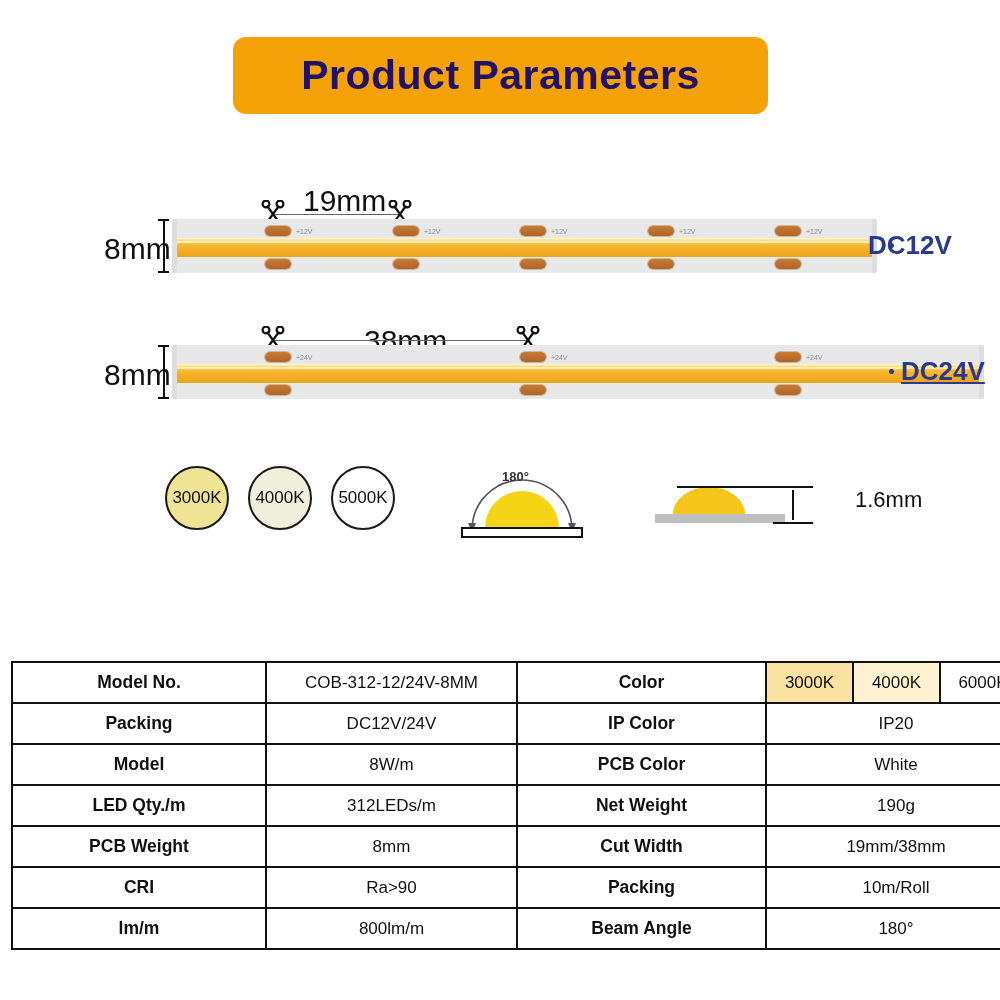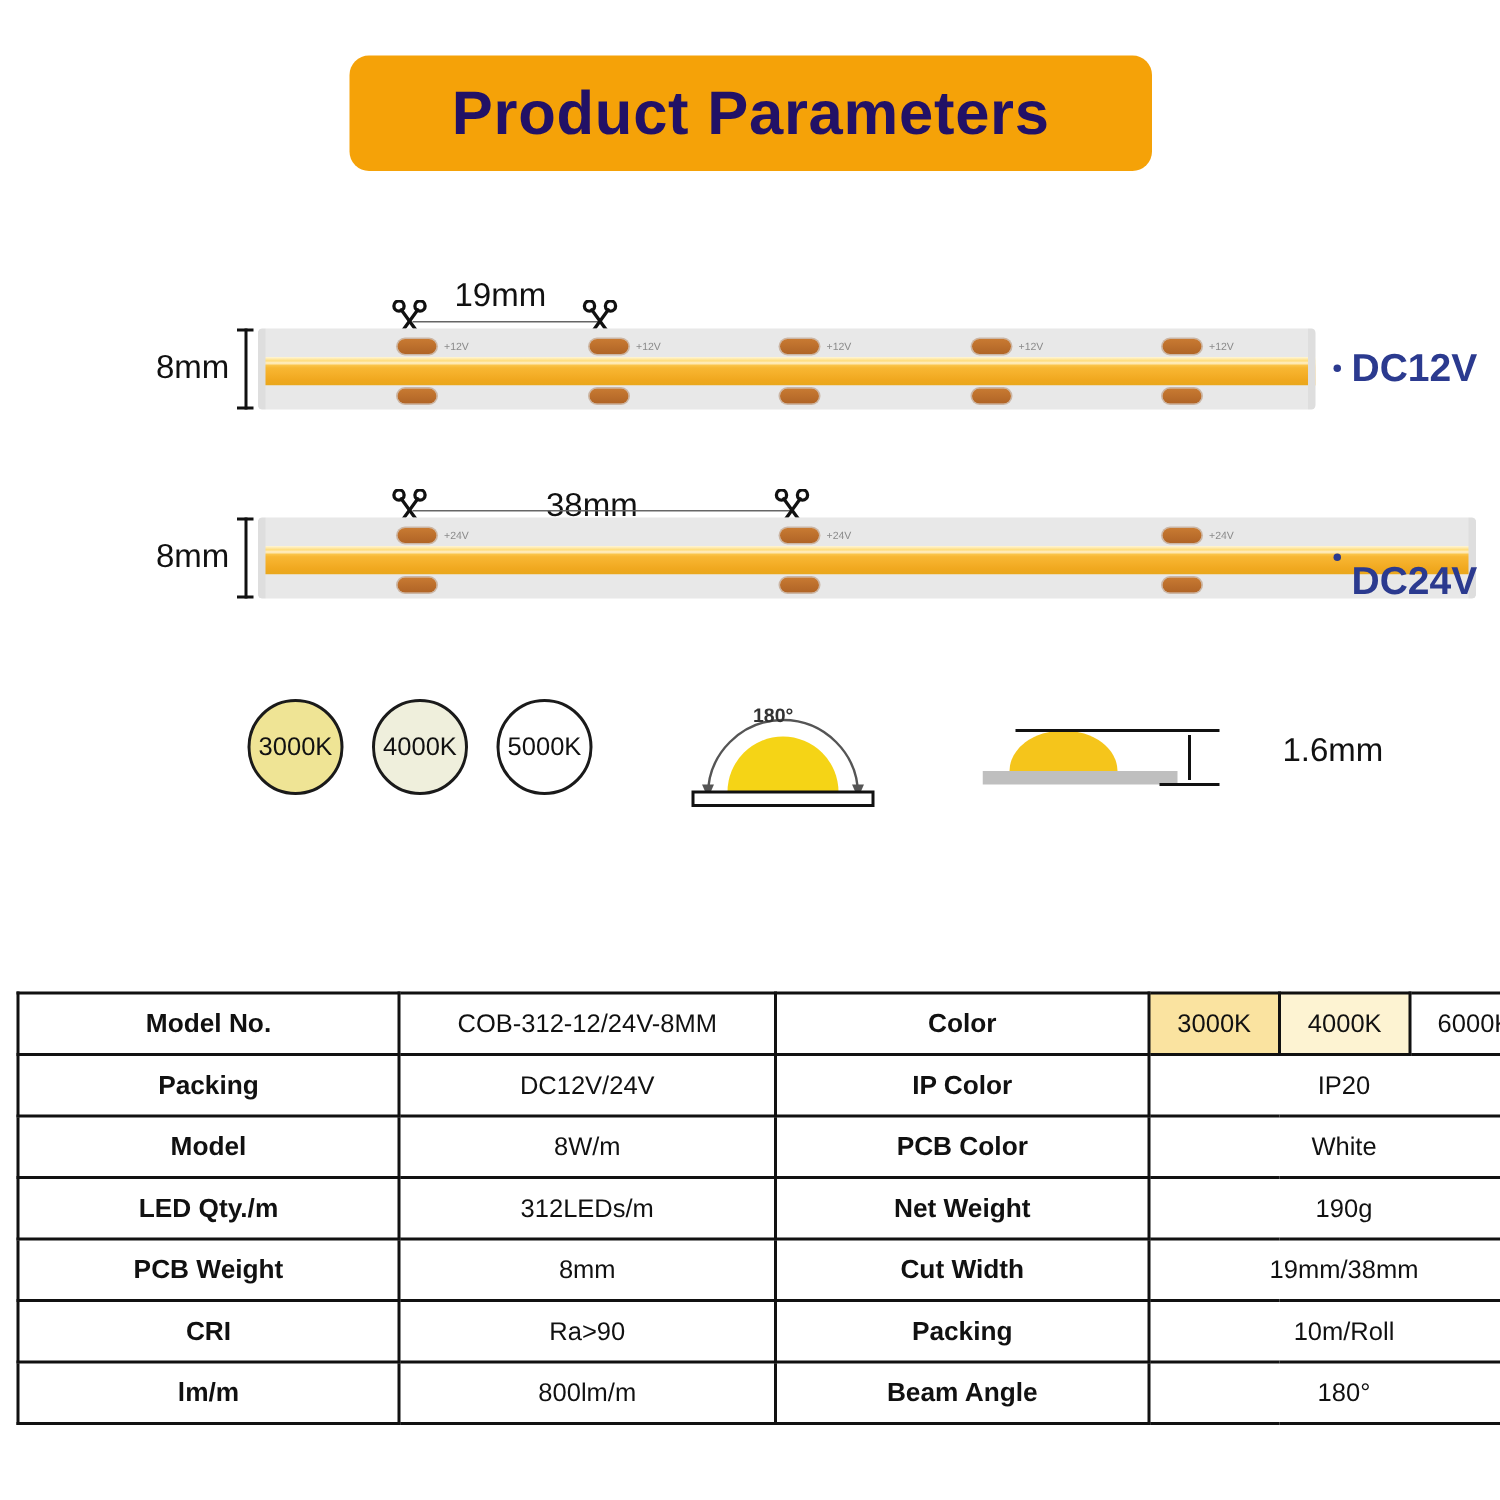--- a/index.html
+++ b/index.html
@@ -34,21 +34,21 @@
     color: #221166;
     letter-spacing: 0.5px;
     white-space: nowrap;
   }
 
   
   .strip-block { position: absolute; }
 
   .dim-label {
     position: absolute;
-    font-size: 22px;
+    font-size: 30px;
     color: #111;
     white-space: nowrap;
   }
 
   
   .vbracket {
     position: absolute;
     width: 11px;
   }
   .vbracket .vline {
@@ -246,21 +246,21 @@
     <div class="pad" style="left:603px; top:40px; width:26px; height:10px;"></div>
 
     <div class="pad-label" style="left:124px; top:9px;">+12V</div>
     <div class="pad-label" style="left:252px; top:9px;">+12V</div>
     <div class="pad-label" style="left:379px; top:9px;">+12V</div>
     <div class="pad-label" style="left:507px; top:9px;">+12V</div>
     <div class="pad-label" style="left:634px; top:9px;">+12V</div>
   </div>
 
   <div class="volt-bullet" style="left:889px; top:243px;"></div>
-  <div class="volt-label" style="left:901px; top:230px;">DC12V</div>
+  <div class="volt-label" style="left:868px; top:230px;">DC12V</div>
 </div>
 
 <div class="strip-block">
 
   <div class="dim-label" style="left:364px; top:324px;">38mm</div>
   <div class="cutline" style="left:275px; top:340px; width:253px;"></div>
 
   <svg class="scissors" style="left:261px; top:326px;" width="26" height="22" viewBox="0 0 26 22">
     <circle cx="5" cy="4" r="3.4" fill="none" stroke="#111" stroke-width="2.2"></circle>
     <circle cx="19" cy="4" r="3.4" fill="none" stroke="#111" stroke-width="2.2"></circle>
@@ -295,21 +295,21 @@
     <div class="pad" style="left:348px; top:40px; width:26px; height:10px;"></div>
     <div class="pad" style="left:603px; top:7px;  width:26px; height:10px;"></div>
     <div class="pad" style="left:603px; top:40px; width:26px; height:10px;"></div>
 
     <div class="pad-label" style="left:124px; top:9px;">+24V</div>
     <div class="pad-label" style="left:379px; top:9px;">+24V</div>
     <div class="pad-label" style="left:634px; top:9px;">+24V</div>
   </div>
 
   <div class="volt-bullet" style="left:889px; top:369px;"></div>
-  <div class="volt-label" style="left:901px; top:372px;">DC24V</div>
+  <div class="volt-label" style="left:901px; top:356px;text-decoration:underline;">DC24V</div>
 </div>
 
 <div class="cct-circle" style="left:165px; top:466px; background:#EFE495;">
   <span>3000K</span>
 </div>
 <div class="cct-circle" style="left:248px; top:466px; background:#EFEFDC;">
   <span>4000K</span>
 </div>
 <div class="cct-circle" style="left:331px; top:466px; background:#FFFFFF;">
   <span>5000K</span>

